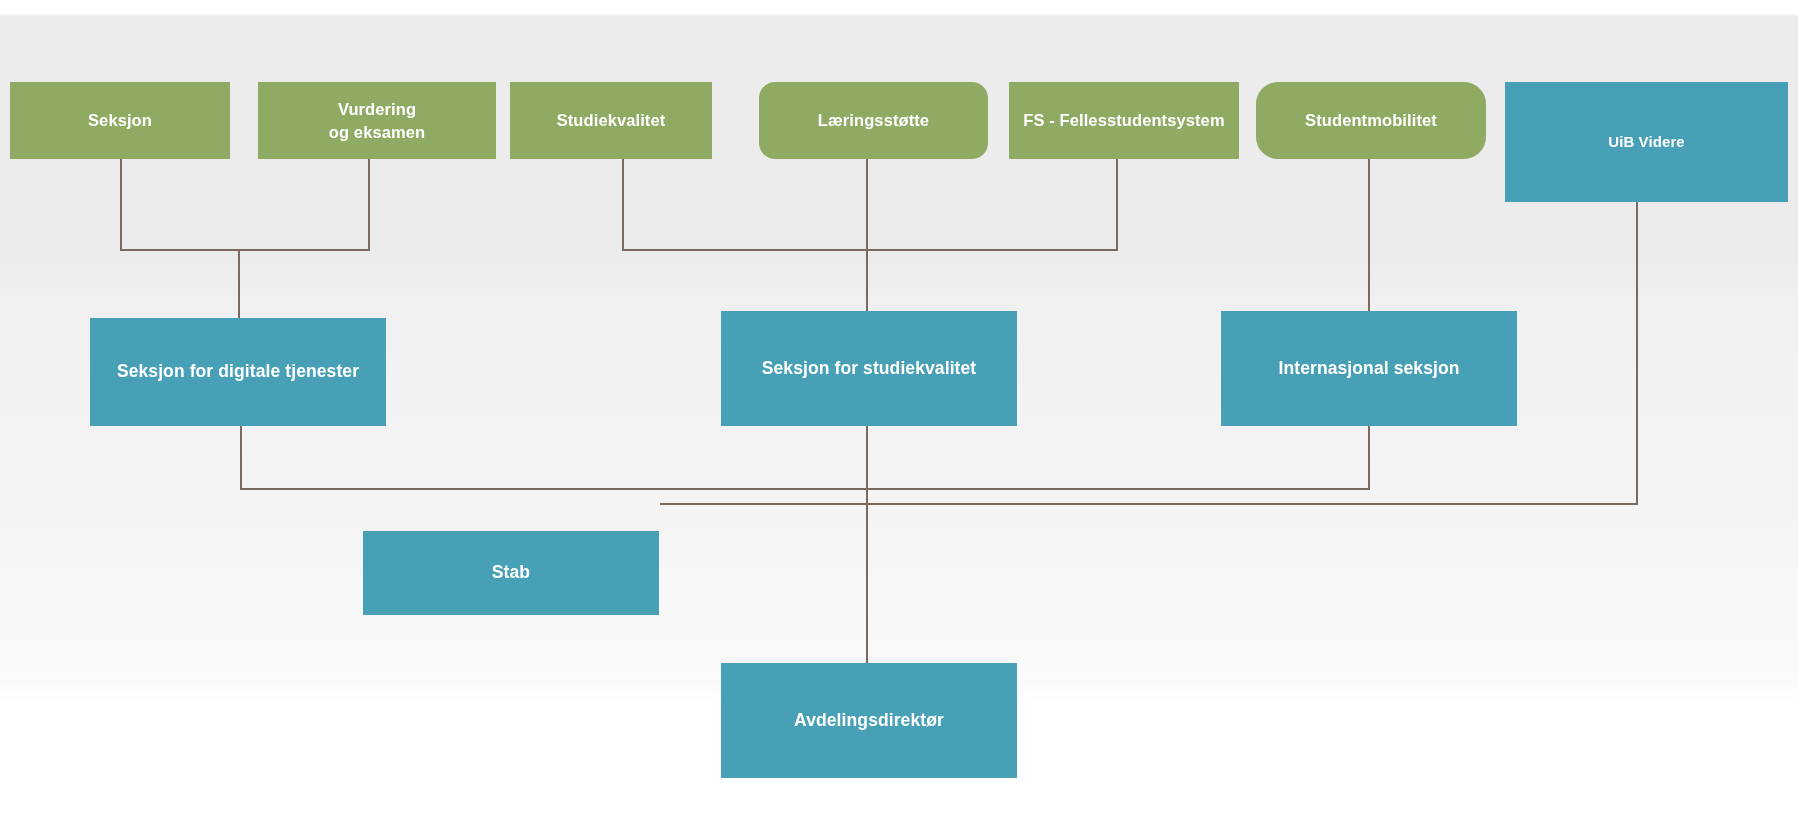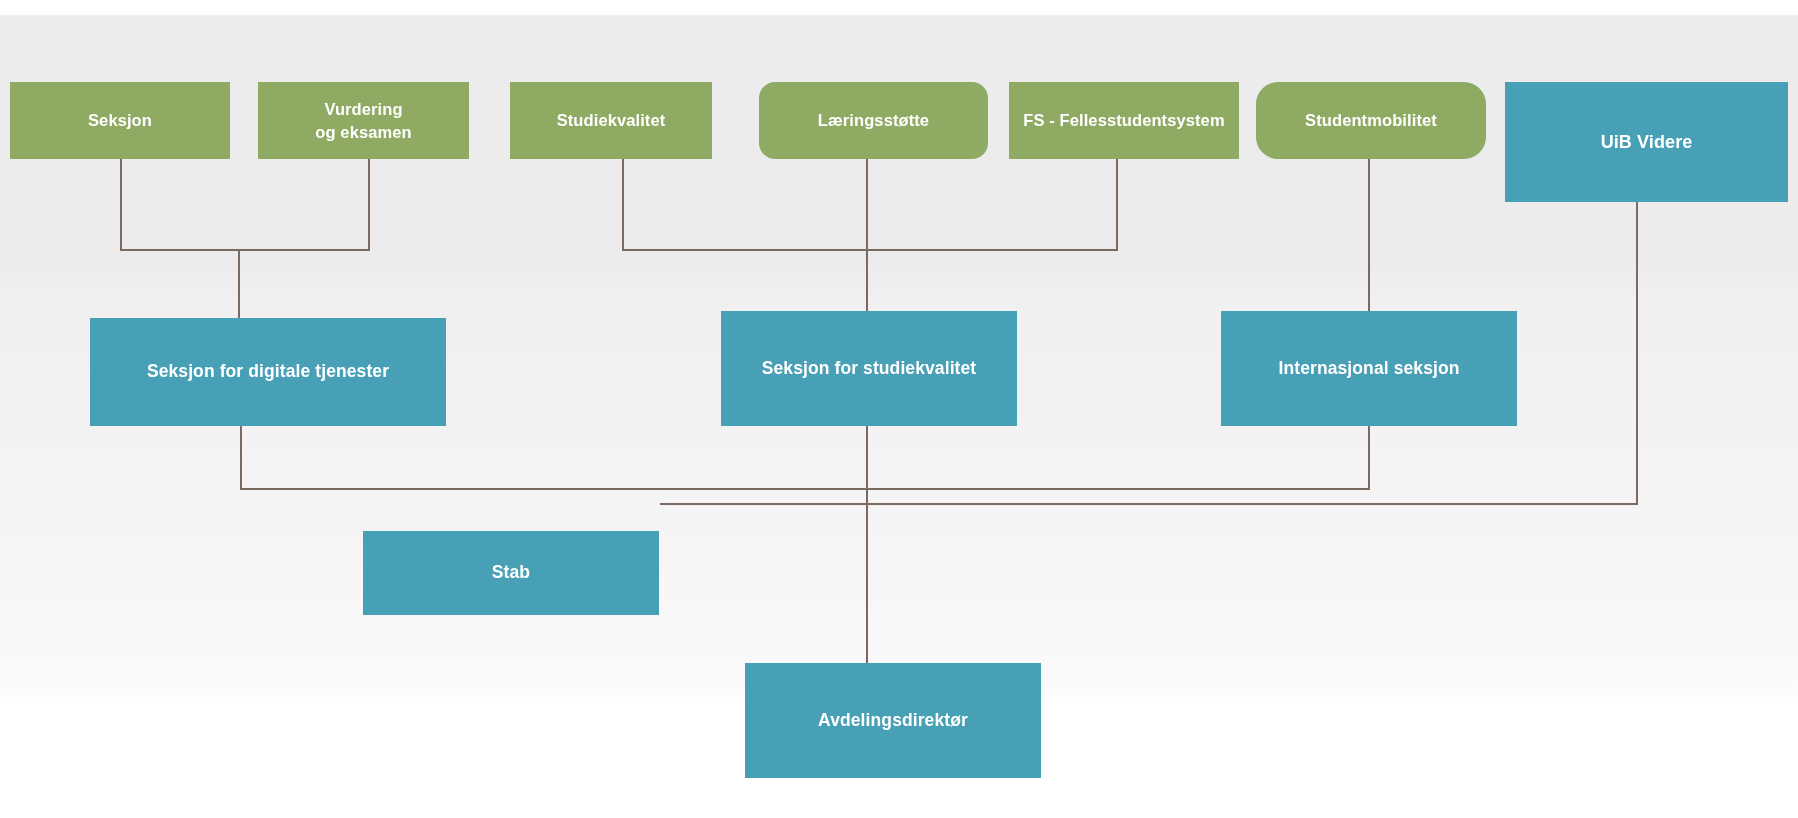--- a/index.html
+++ b/index.html
@@ -35,21 +35,21 @@
     text-align: center;
     color: #ffffff;
     font-weight: bold;
     line-height: 1.35;
     box-sizing: border-box;
     padding: 2px 6px;
     z-index: 3;
     letter-spacing: 0.1px;
   }
   .node.green { background: #8fab63; font-size: 16.5px; }
-  .node.blue  { background: #48a0b6; font-size: 18px; }
+  .node.blue  { background: #48a0b6; font-size: 15px; }
   .node.blue.big { font-size: 17.5px; }
 
   .ln {
     position: absolute;
     background: #7a6a5f;
     z-index: 1;
   }
   .ln.v { width: 2px; }
   .ln.h { height: 2px; }
 </style>
@@ -78,21 +78,21 @@
 
   <div class="ln h" style="left:660px; top:503px; width:208px;"></div>
 
   <div class="ln v" style="left:1636px; top:202px; height:303px;"></div>
   <div class="ln h" style="left:866px; top:503px; width:772px;"></div>
 
   <div class="node green" style="left:10px; top:82px; width:220px; height:77px;">
     <span>Seksjon</span>
   </div>
 
-  <div class="node green" style="left:258px; top:82px; width:211px; height:77px; flex-direction:column;">
+  <div class="node green" style="left:258px; top:82px; width:238px; height:77px; flex-direction:column;">
     <span>Vurdering</span>
     <span>og eksamen</span>
   </div>
 
   <div class="node green" style="left:510px; top:82px; width:202px; height:77px;">
     <span>Studiekvalitet</span>
   </div>
 
   <div class="node green" style="left:759px; top:82px; width:229px; height:77px;border-radius:16px;">
     <span>Læringsstøtte</span>
@@ -104,33 +104,33 @@
   </div>
 
   <div class="node green" style="left:1256px; top:82px; width:230px; height:77px;border-radius:22px;">
     <span>Studentmobilitet</span>
   </div>
 
   <div class="node blue" style="left:1505px; top:82px; width:283px; height:120px;">
     <span>UiB Videre</span>
   </div>
 
-  <div class="node blue big" style="left:90px; top:318px; width:356px; height:108px;">
+  <div class="node blue big" style="left:90px; top:318px; width:296px; height:108px;">
     <span>Seksjon for digitale tjenester</span>
   </div>
 
   <div class="node blue big" style="left:721px; top:311px; width:296px; height:115px;">
     <span>Seksjon for studiekvalitet</span>
   </div>
 
   <div class="node blue big" style="left:1221px; top:311px; width:296px; height:115px;">
     <span>Internasjonal seksjon</span>
   </div>
 
   <div class="node blue big" style="left:363px; top:531px; width:296px; height:84px;">
     <span>Stab</span>
   </div>
 
-  <div class="node blue big" style="left:721px; top:663px; width:296px; height:115px;margin-left:24px;">
+  <div class="node blue big" style="left:721px; top:663px; width:296px; height:115px;">
     <span>Avdelingsdirektør</span>
   </div>
 
 </div>
 
 </body></html>

